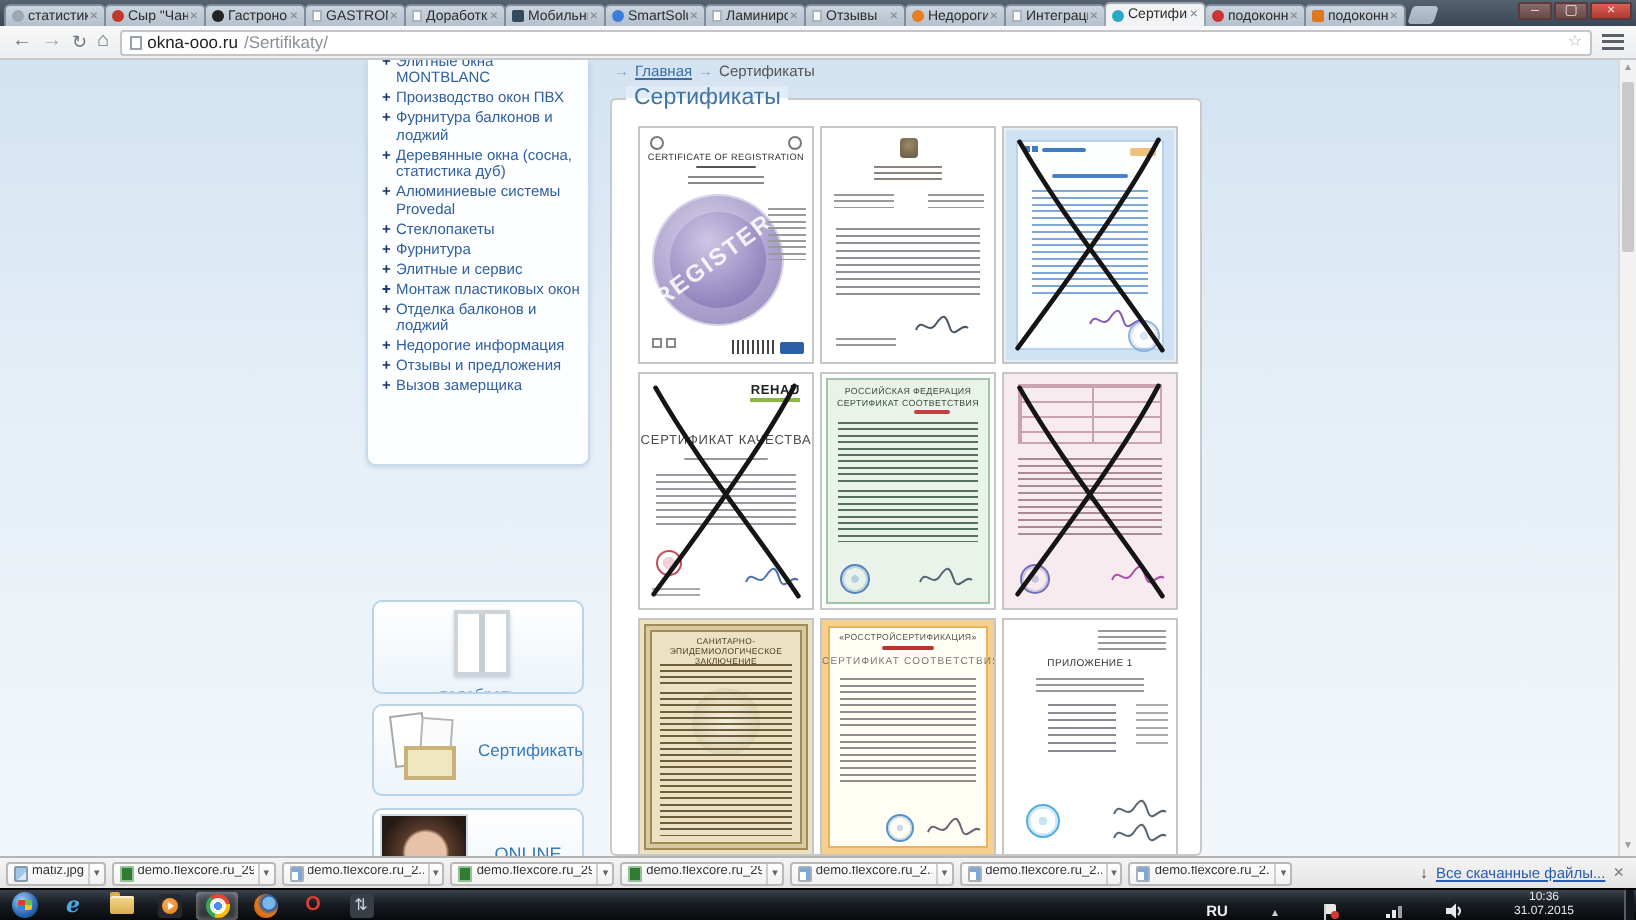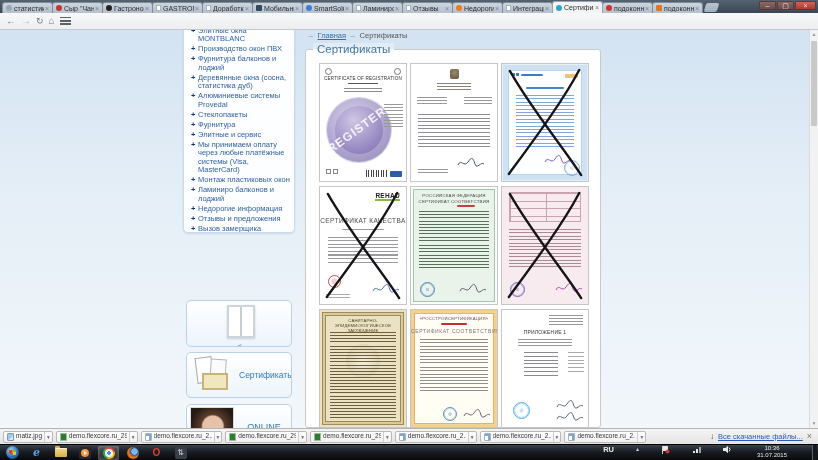--- a/index.html
+++ b/index.html
@@ -124,21 +124,21 @@
   .ic-explorer{width:12px;height:9px;background:linear-gradient(#f5d98a,#d8ae4e);border-radius:1px;position:relative;box-shadow:inset 0 1px 0 rgba(255,255,255,.6);}
   .ic-explorer::before{content:"";position:absolute;top:-2px;left:0;width:5px;height:2px;background:#d8ae4e;border-radius:1px 1px 0 0;}
   .ic-player{width:12px;height:12px;background:#26282e;border-radius:2px;position:relative;}
   .ic-player::after{content:"";position:absolute;left:2px;top:2px;width:8px;height:8px;border-radius:50%;background:radial-gradient(circle at 40% 35%,#ffb05a,#e07818);}
   .ic-player::before{content:"";position:absolute;left:5px;top:4px;z-index:1;border-left:3px solid #fff;border-top:2px solid transparent;border-bottom:2px solid transparent;}
   .ic-chrome{width:12px;height:12px;border-radius:50%;background:conic-gradient(from -40deg,#ea4335 0 33%,#fbbc05 0 66%,#34a853 0 100%);position:relative;}
   .ic-chrome::after{content:"";position:absolute;left:3px;top:3px;width:6px;height:6px;border-radius:50%;background:radial-gradient(circle,#4a8cf0 0 45%,#fff 46% 100%);box-shadow:0 0 0 1px #fff;}
   .ic-firefox{width:12px;height:12px;border-radius:50%;background:radial-gradient(circle at 62% 38%,#7ab6e8 0 28%,#2a5d9e 34%,#e8761a 55%,#c45a10 85%);}
   .ic-opera{color:#e03c30;font-size:10px;font-weight:bold;line-height:1;}
   .ic-updown{width:12px;height:12px;background:#383e46;border-radius:2px;color:#cdd3da;font-size:8px;line-height:12px;text-align:center;}
-  .tray{position:absolute;right:0;top:0;height:100%;display:flex;align-items:flex-start;gap:22px;padding-right:1px;}
+  .tray{position:absolute;right:0;top:0;height:100%;display:flex;align-items:flex-end;gap:22px;padding-right:1px;}
   .tray-lang{font-size:7.5px;color:#eee;font-weight:bold;}
   .tray-up{font-size:6px;color:#ccc;}
   .clock{font-size:6px;color:#e8e8e8;text-align:center;line-height:7px;width:36px;}
   .show-desktop{width:5px;height:100%;border-left:1px solid #5a6068;background:#14171c;}
 </style>
 </head>
 <body>
 
 <div class="screen">
 
@@ -221,38 +221,44 @@
       <div class="wc">▢</div>
       <div class="wc close">×</div>
     </div>
   </div>
 
   <div class="toolbar">
     <span class="navbtn">←</span>
     <span class="navbtn fwd">→</span>
     <span class="navbtn rf">↻</span>
     <span class="navbtn">⌂</span>
+    <div class="addressbar">
+      <span class="pageico"></span>
+      <span class="url-domain">okna-ooo.ru</span>
+        <span class="url-path">/Sertifikaty/</span>
+      <span class="star">☆</span>
+    </div>
     <span class="menubtn"></span>
   </div>
 
   <div class="viewport">
 
     <div class="sidebar-panel">
       <ul id="menu">
           <li class="mi"><span class="bullet">+</span><span class="mt">Элитные окна MONTBLANC</span></li>
           <li class="mi"><span class="bullet">+</span><span class="mt">Производство окон ПВХ</span></li>
           <li class="mi"><span class="bullet">+</span><span class="mt">Фурнитура балконов и лоджий</span></li>
           <li class="mi"><span class="bullet">+</span><span class="mt">Деревянные окна (сосна, статистика дуб)</span></li>
           <li class="mi"><span class="bullet">+</span><span class="mt">Алюминиевые системы Provedal</span></li>
           <li class="mi"><span class="bullet">+</span><span class="mt">Стеклопакеты</span></li>
           <li class="mi"><span class="bullet">+</span><span class="mt">Фурнитура</span></li>
           <li class="mi"><span class="bullet">+</span><span class="mt">Элитные и сервис</span></li>
-          <li class="mi"><span class="bullet">+</span><span class="mt">Мы принимаем оплату через любые платёжные системы (Visa, MasterCard)</span></li>
+          <li class="mi"><span class="bullet">+</span></li>
           <li class="mi"><span class="bullet">+</span><span class="mt">Монтаж пластиковых окон</span></li>
-          <li class="mi"><span class="bullet">+</span><span class="mt">Ламиниро балконов и лоджий</span></li>
+          <li class="mi"><span class="bullet">+</span><span class="mt">Отделка балконов и лоджий</span></li>
           <li class="mi"><span class="bullet">+</span><span class="mt">Недорогие информация</span></li>
           <li class="mi"><span class="bullet">+</span><span class="mt">Отзывы и предложения</span></li>
           <li class="mi"><span class="bullet">+</span><span class="mt">Вызов замерщика</span></li>
         </ul>
     </div>
 
 
     <div class="widget w-calc">
       <span class="calcwin"></span>
       <span class="wtext">

